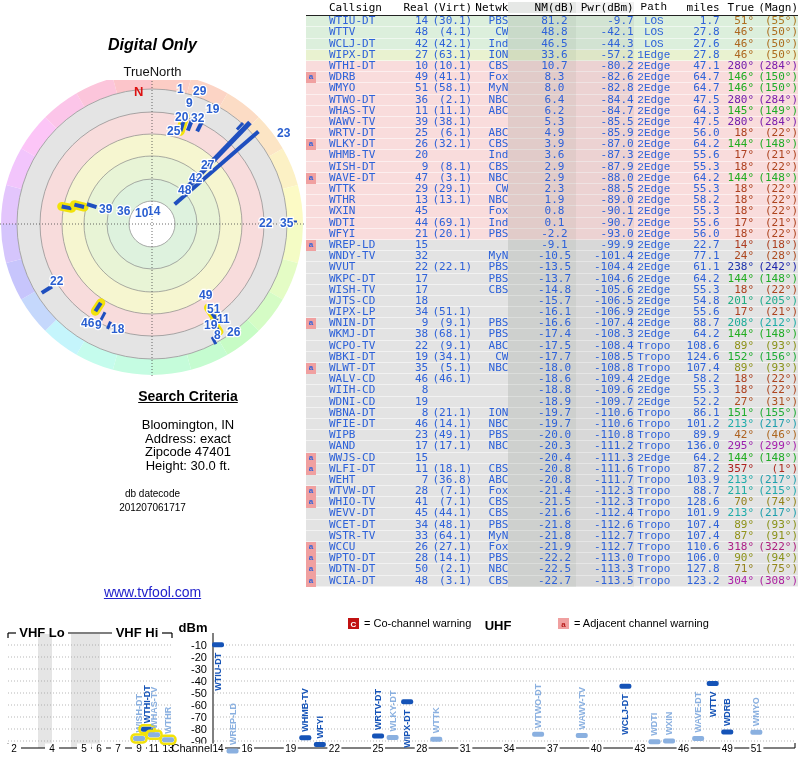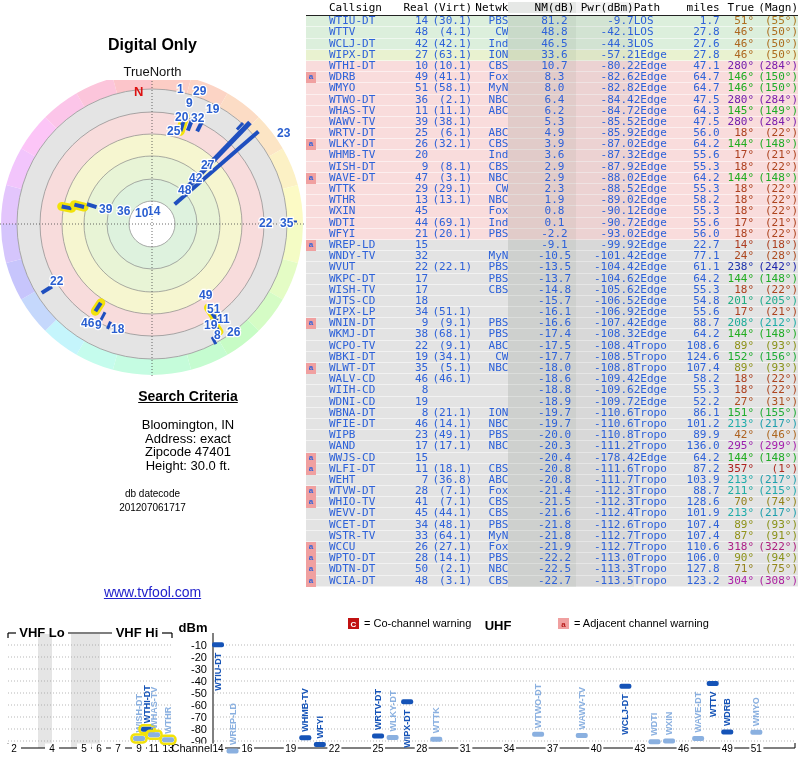--- a/index.html
+++ b/index.html
@@ -1,37 +1,37 @@
 <!DOCTYPE html>
 <html><head>
 <meta charset="utf-8">
 <style>
   html,body{margin:0;padding:0;}
   body{width:800px;height:768px;position:relative;background:#fff;overflow:hidden;
        font-family:"Liberation Sans",sans-serif;}
   .abs{position:absolute;}
   
-  #radar-title{left:0;top:36px;width:305px;text-align:center;font-size:16px;font-weight:bold;color:#000;}
+  #radar-title{left:0;top:36px;width:305px;text-align:center;font-size:16px;font-weight:bold;color:#000;font-style:italic;}
   #truenorth{left:0;top:64px;width:305px;text-align:center;font-size:13px;color:#111;}
   #radar-svg{left:0;top:80px;}
   #search-block{left:0;top:388px;width:352px;text-align:center;color:#000;margin-left:12px;}
   #search-title{font-size:14px;font-weight:bold;text-decoration:underline;margin-bottom:14px;}
   .search-line{font-size:13px;line-height:13.5px;}
   #datecode-block{left:0;top:487px;width:305px;text-align:center;font-size:10px;line-height:13.5px;color:#000;}
   #site-link{left:0;top:584px;width:305px;text-align:center;font-size:14px;}
   #site-link a{color:#2222cc;text-decoration:underline;cursor:pointer;}
   
   #tv-table{left:306px;top:2px;width:492px;font-family:"DejaVu Sans Mono","Liberation Mono",monospace;
             font-size:11px;line-height:11.2px;color:#000;}
   .trow{display:flex;height:11.2px;}
   .trow span{display:block;height:11.2px;overflow:hidden;white-space:pre;}
   .mk{width:24px;}  .cs{width:78px;text-align:left;} .re{width:26px;text-align:right;}
   .vi{width:46px;text-align:right;} .ne{width:38px;text-align:right;}
   .nm{width:46px;text-align:center;padding-left:24px;} .pw{width:60px;text-align:right;}
-  .pa{width:42px;text-align:left;} .di{width:48px;text-align:right;}
+  .pa{width:42px;text-align:center;font-family:Liberation Mono, monospace;} .di{width:48px;text-align:right;}
   .tr{width:36px;text-align:right;} .mg{width:46px;text-align:right;}
   .sh1{background:rgba(108,116,108,0.17);} .sh2{background:rgba(108,116,108,0.09);}
   .b0{background:#dcefdc;} .b1{background:#e9f2d0;} .b2{background:#f9dcdc;} .b3{background:#e3e3e3;}
   .drow{border-bottom:1px solid rgba(255,255,255,0.55);box-sizing:border-box;line-height:10px;}
   .drow span{color:#2e62d9;}
   .hdr{font-weight:normal;}
   .eq{color:#999;}
   .hline{border-bottom:1px solid #222;height:1px;margin-top:1px;}
   .mkbox{display:inline-block;width:10px;height:9.5px;font-size:8px;line-height:9.5px;
          text-align:center;font-weight:bold;vertical-align:top;margin-right:1px;font-family:"Liberation Sans",sans-serif;}
@@ -672,21 +672,21 @@
       <span class="tr" style="color:hsl(292,70%,40%)">295°</span>
       <span class="mg" style="color:hsl(296.8,70%,40%)">(299°)</span>
     </div>
     <div class="trow drow b3">
       <span class="mk"><span class="mkbox mka">a</span></span>
       <span class="cs">WWJS-CD</span>
       <span class="re">15</span>
       <span class="vi"></span>
       <span class="ne"></span>
       <span class="nm sh1">-20.4</span>
-      <span class="pw sh2">-178.4</span>
+      <span class="pw sh2">-111.3</span>
       <span class="pa">2Edge</span>
       <span class="di">64.2</span>
       <span class="tr" style="color:hsl(119,70%,40%)">144°</span>
       <span class="mg" style="color:hsl(123,70%,40%)">(148°)</span>
     </div>
     <div class="trow drow b3">
       <span class="mk"><span class="mkbox mka">a</span></span>
       <span class="cs">WLFI-DT</span>
       <span class="re">11</span>
       <span class="vi">(18.1)</span>

